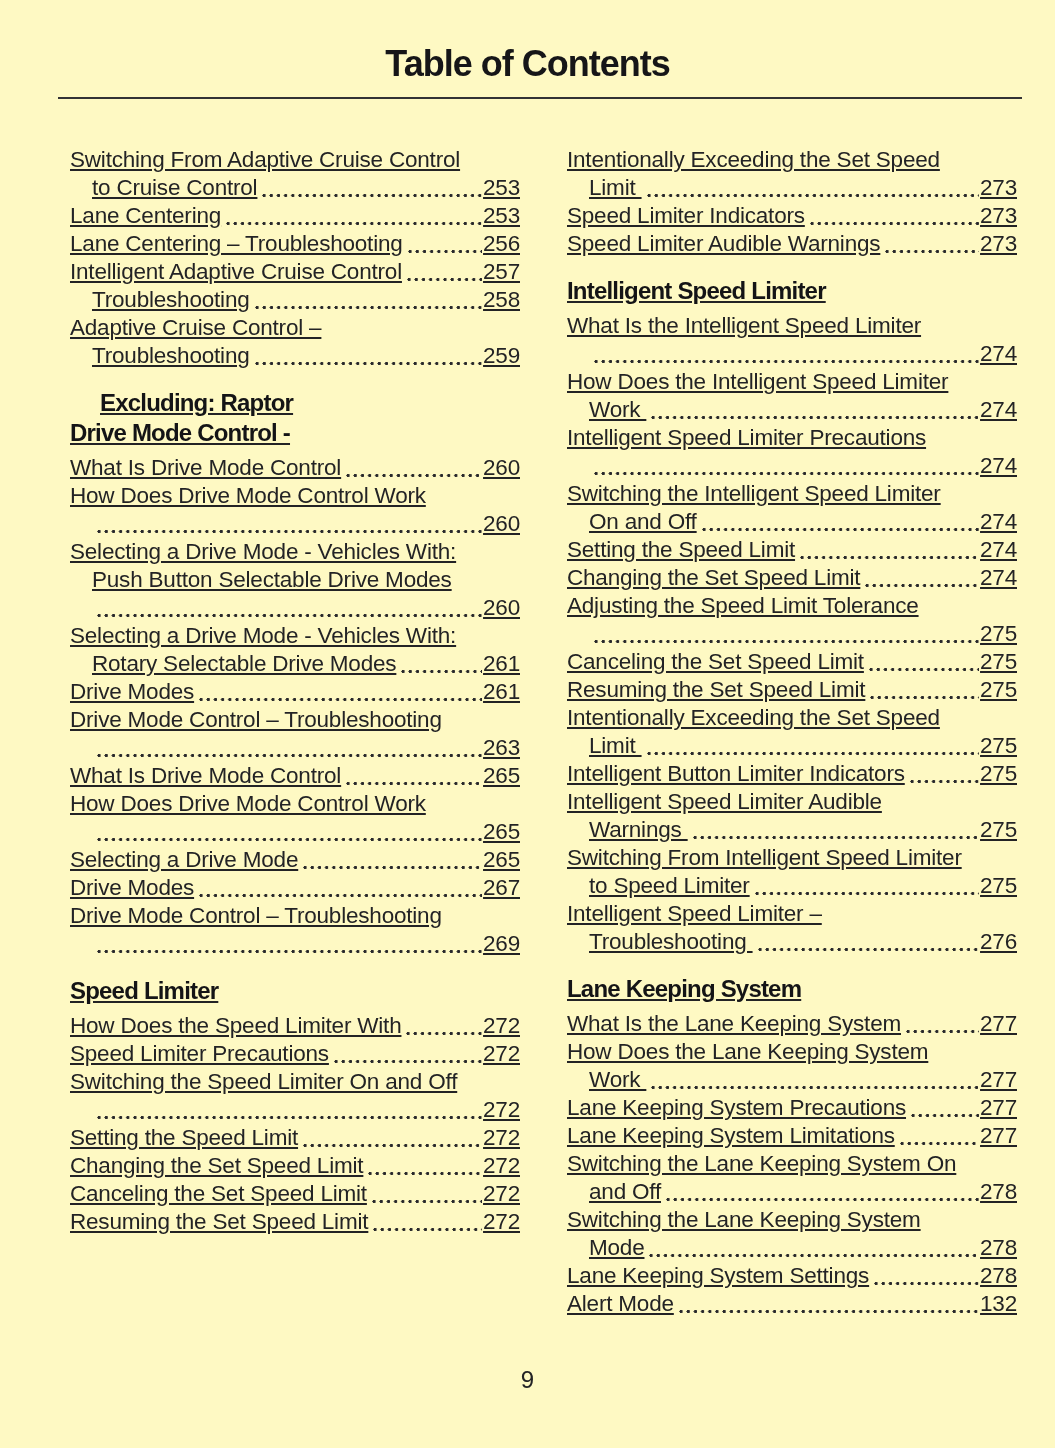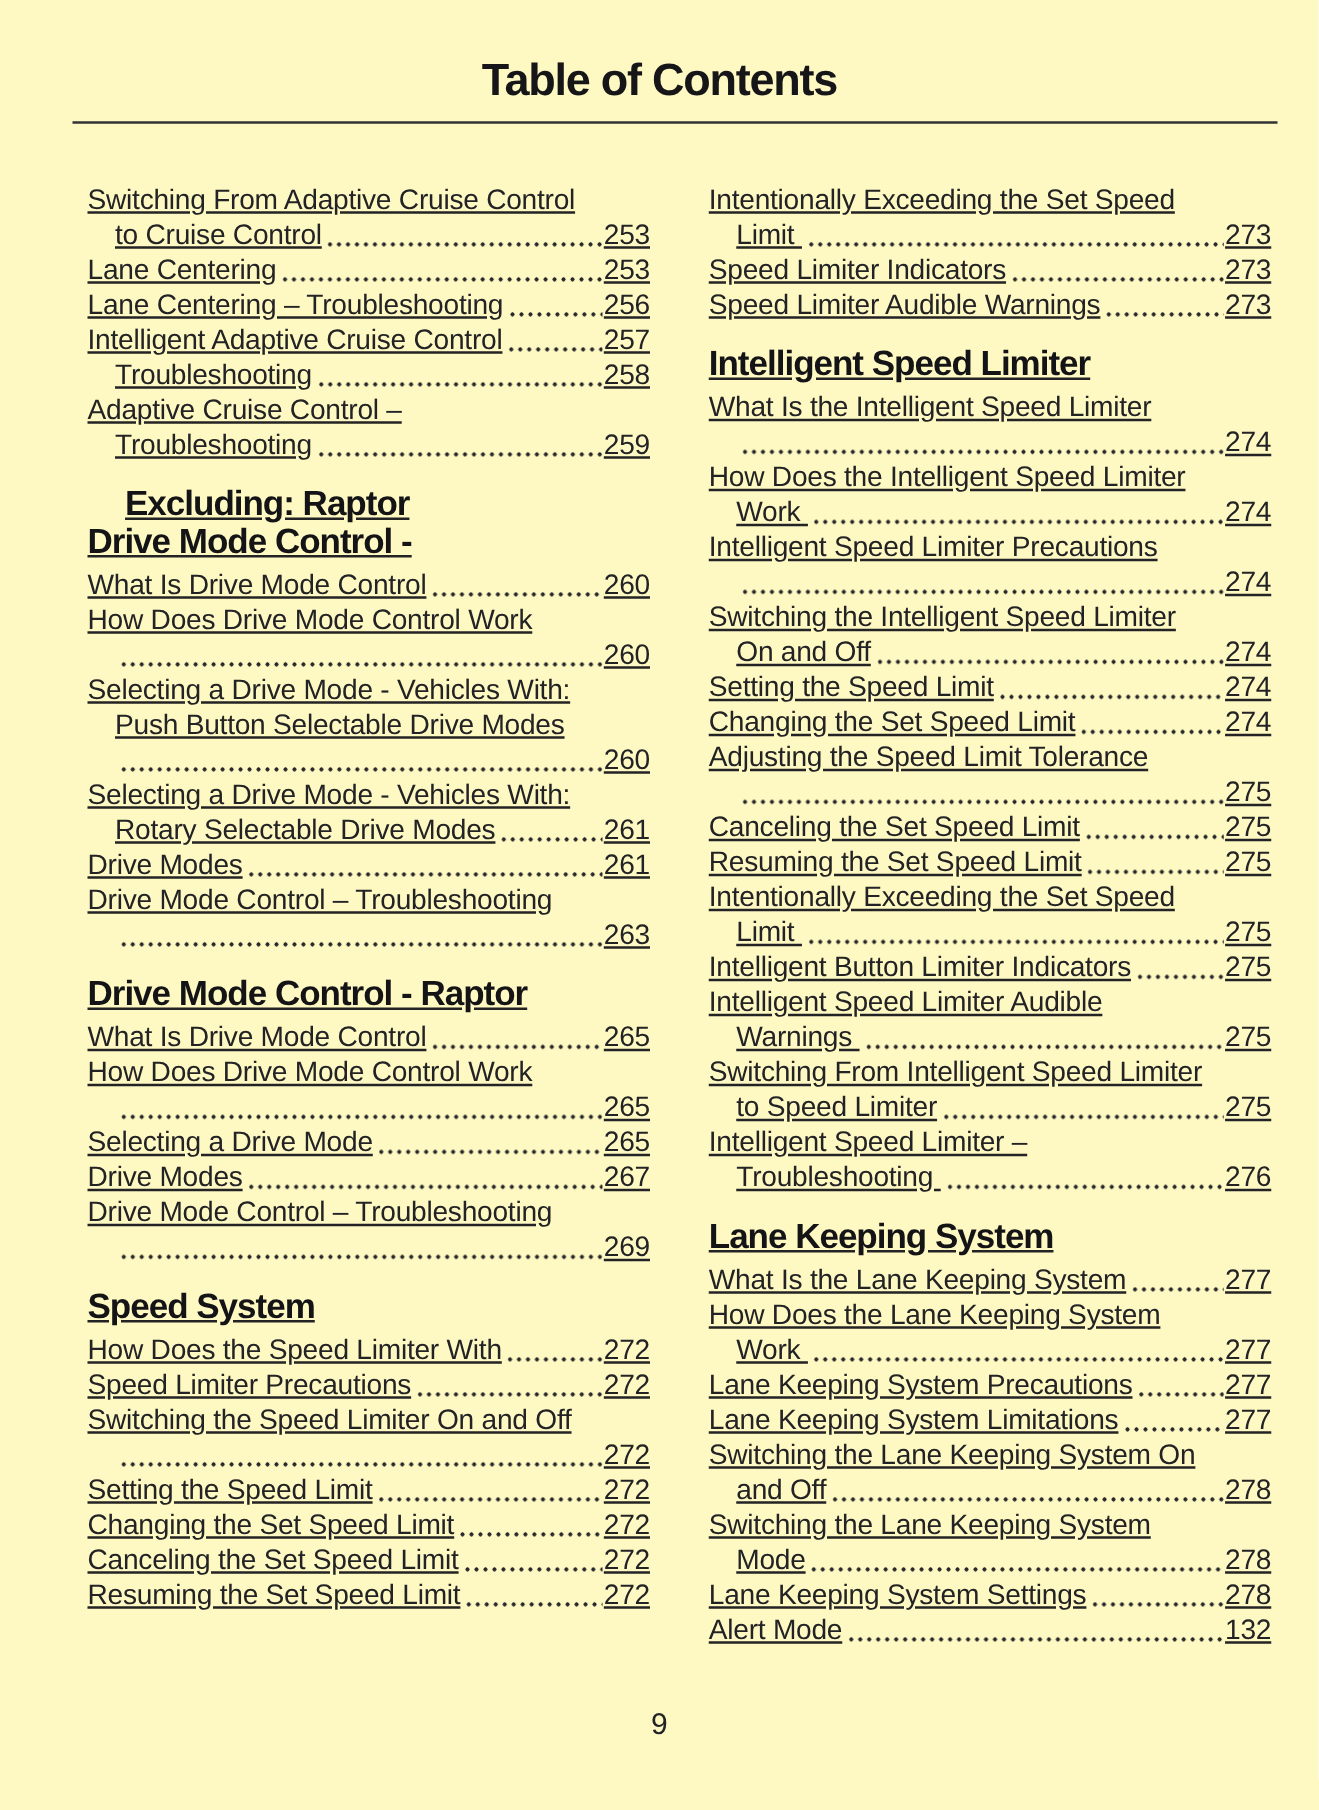--- a/index.html
+++ b/index.html
@@ -65,21 +65,21 @@
     height: 7px;
     margin: 0 1px 3px 5px;
     background-image: radial-gradient(circle at 2px 3.5px, #28282a 1.45px, transparent 1.85px);
     background-size: 7.2px 7px;
     background-repeat: repeat-x;
   }
   .pg { flex: 0 0 auto; }
   .sec-heading {
     margin: 18px 0 6px 0;
     font-weight: bold;
-    font-size: 28px;
+    font-size: 24px;
     line-height: 30px;
     letter-spacing: -0.8px;
     color: #141416;
     white-space: nowrap;
   }
   .sec-heading .h-cont { padding-left: 30px; }
   .entries { margin: 0; }
   .pagenum {
     position: absolute;
     top: 1366px;
@@ -190,64 +190,61 @@
           </div>
           <div class="entry">
             <div class="line">Drive Mode Control – Troubleshooting</div>
             <div class="line cont leader">
               <span class="txt"></span>
               <span class="dots"></span>
               <span class="pg">263</span>
             </div>
           </div>
         </div>
+        <div class="entries">
+          <div class="entry">
+            <div class="line leader">
+              <span class="txt">What Is Drive Mode Control</span>
+              <span class="dots"></span>
+              <span class="pg">265</span>
+            </div>
+          </div>
+          <div class="entry">
+            <div class="line">How Does Drive Mode Control Work</div>
+            <div class="line cont leader">
+              <span class="txt"></span>
+              <span class="dots"></span>
+              <span class="pg">265</span>
+            </div>
+          </div>
+          <div class="entry">
+            <div class="line leader">
+              <span class="txt">Selecting a Drive Mode</span>
+              <span class="dots"></span>
+              <span class="pg">265</span>
+            </div>
+          </div>
+          <div class="entry">
+            <div class="line leader">
+              <span class="txt">Drive Modes</span>
+              <span class="dots"></span>
+              <span class="pg">267</span>
+            </div>
+          </div>
+          <div class="entry">
+            <div class="line">Drive Mode Control – Troubleshooting</div>
+            <div class="line cont leader">
+              <span class="txt"></span>
+              <span class="dots"></span>
+              <span class="pg">269</span>
+            </div>
+          </div>
+        </div>
         <div class="sec-heading">
-          <div class="h-line">Drive Mode Control - Raptor</div>
-        </div>
-        <div class="entries">
-          <div class="entry">
-            <div class="line leader">
-              <span class="txt">What Is Drive Mode Control</span>
-              <span class="dots"></span>
-              <span class="pg">265</span>
-            </div>
-          </div>
-          <div class="entry">
-            <div class="line">How Does Drive Mode Control Work</div>
-            <div class="line cont leader">
-              <span class="txt"></span>
-              <span class="dots"></span>
-              <span class="pg">265</span>
-            </div>
-          </div>
-          <div class="entry">
-            <div class="line leader">
-              <span class="txt">Selecting a Drive Mode</span>
-              <span class="dots"></span>
-              <span class="pg">265</span>
-            </div>
-          </div>
-          <div class="entry">
-            <div class="line leader">
-              <span class="txt">Drive Modes</span>
-              <span class="dots"></span>
-              <span class="pg">267</span>
-            </div>
-          </div>
-          <div class="entry">
-            <div class="line">Drive Mode Control – Troubleshooting</div>
-            <div class="line cont leader">
-              <span class="txt"></span>
-              <span class="dots"></span>
-              <span class="pg">269</span>
-            </div>
-          </div>
-        </div>
-        <div class="sec-heading">
-          <div class="h-line">Speed System</div>
+          <div class="h-line">Speed Limiter</div>
         </div>
         <div class="entries">
           <div class="entry">
             <div class="line leader">
               <span class="txt">How Does the Speed Limiter With</span>
               <span class="dots"></span>
               <span class="pg">272</span>
             </div>
           </div>
           <div class="entry">

